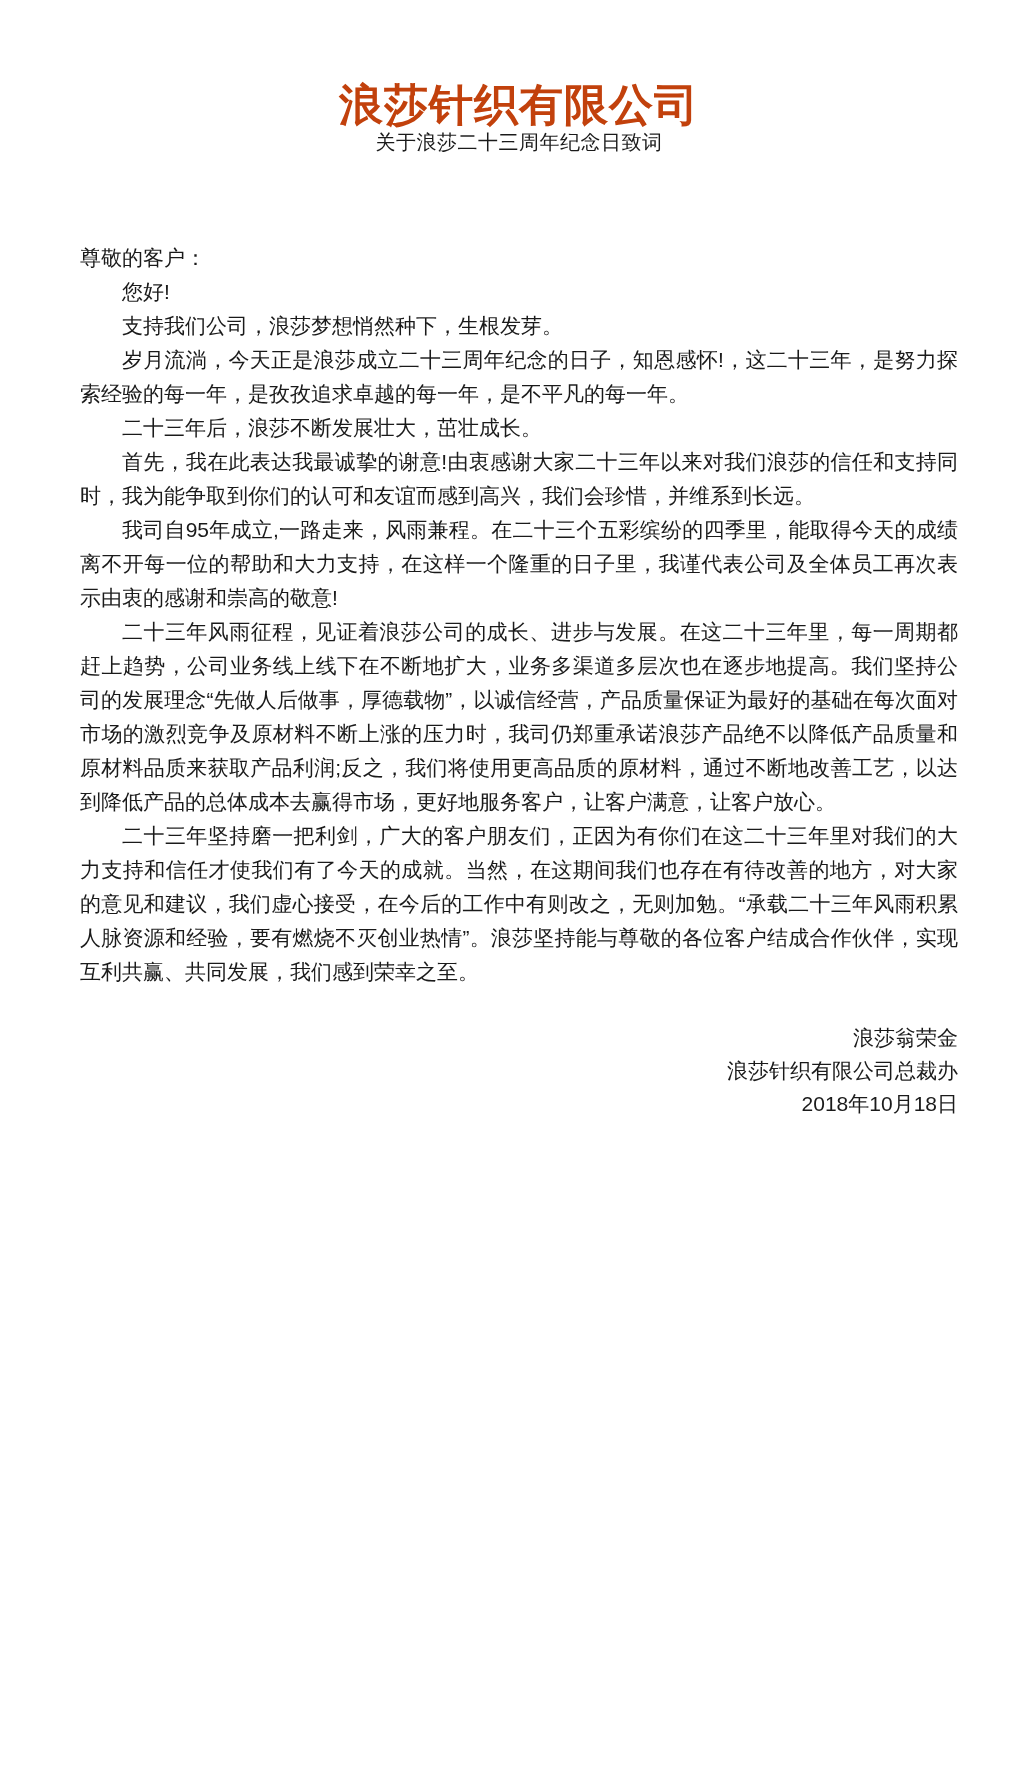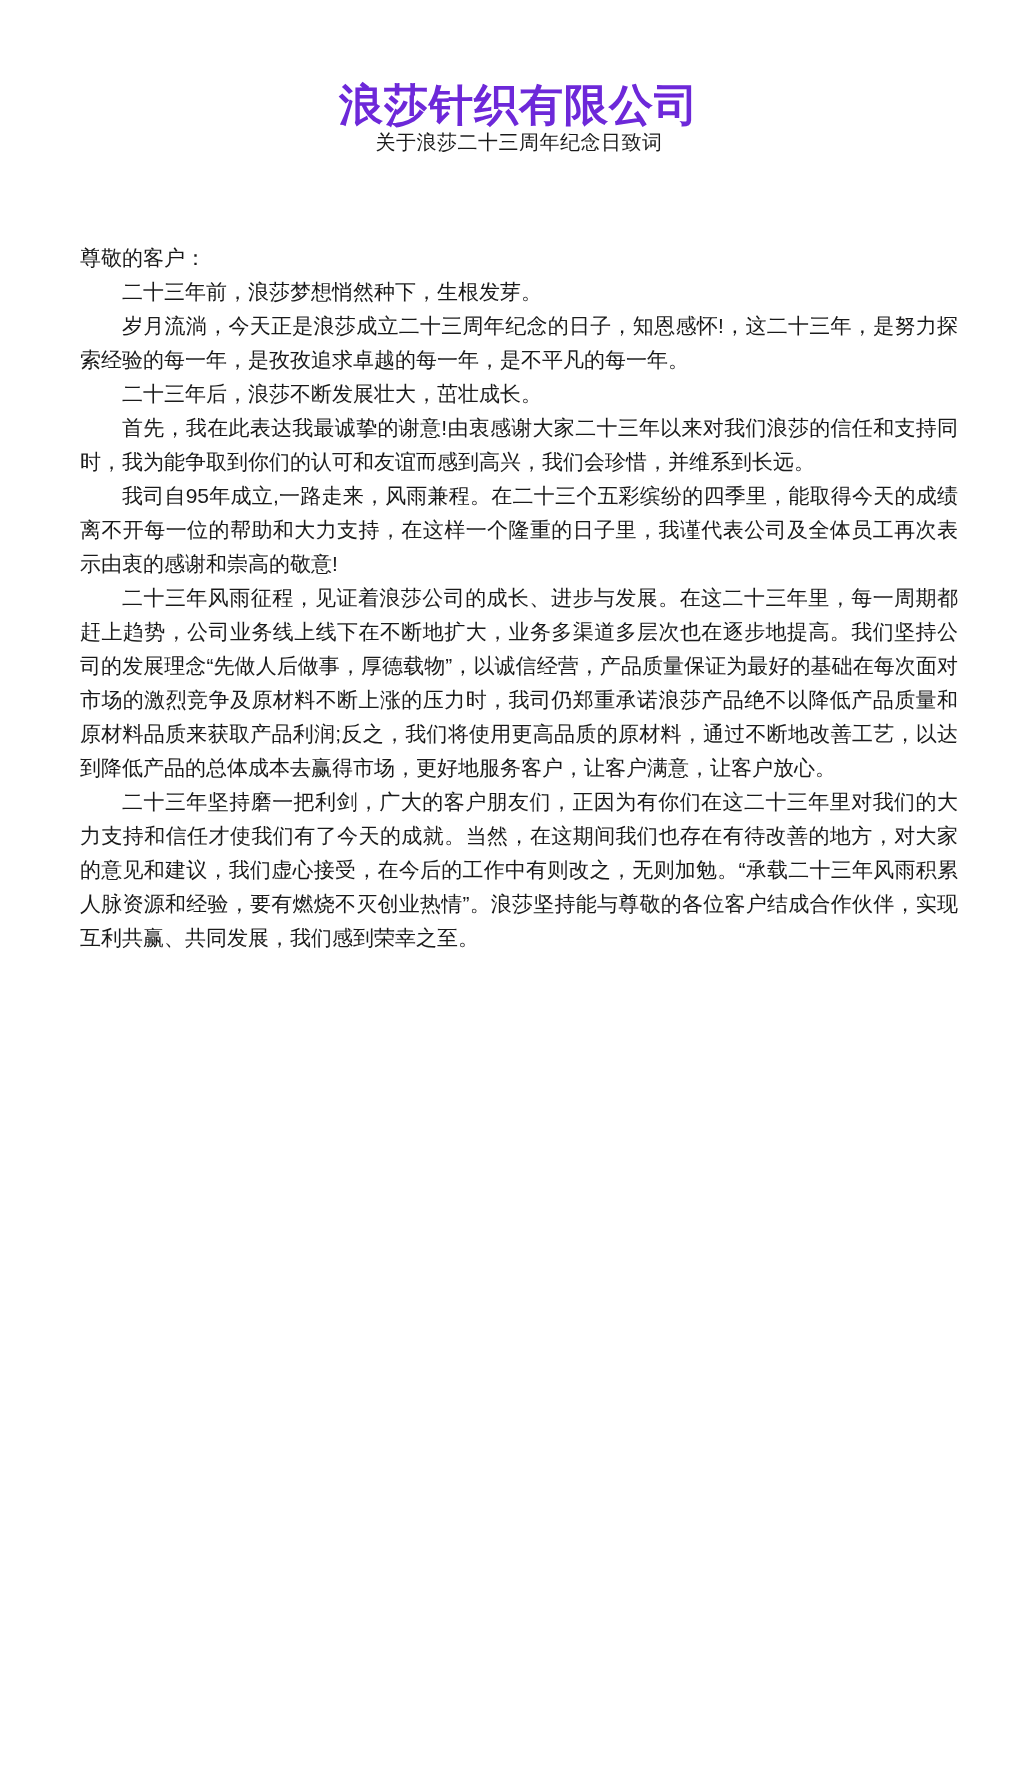--- a/index.html
+++ b/index.html
@@ -54,29 +54,35 @@
   }
   .signature p {
     margin: 0;
   }
 </style>
 </head>
 <body>
 
 <div class="page">
 
-  <h1 class="title" style="color: #6d28d9;">浪莎针织有限公司</h1>
+  <h1 class="title" style="color: #c2410c;">浪莎针织有限公司</h1>
 
   <div class="subtitle">关于浪莎二十三周年纪念日致词</div>
 
   <div class="letter-body">
     <p class="salutation">尊敬的客户：</p>
-    <p>二十三年前，浪莎梦想悄然种下，生根发芽。</p>
+    <p>您好!</p>
+    <p>支持我们公司，浪莎梦想悄然种下，生根发芽。</p>
     <p>岁月流淌，今天正是浪莎成立二十三周年纪念的日子，知恩感怀!，这二十三年，是努力探索经验的每一年，是孜孜追求卓越的每一年，是不平凡的每一年。</p>
     <p>二十三年后，浪莎不断发展壮大，茁壮成长。</p>
     <p>首先，我在此表达我最诚挚的谢意!由衷感谢大家二十三年以来对我们浪莎的信任和支持同时，我为能争取到你们的认可和友谊而感到高兴，我们会珍惜，并维系到长远。</p>
     <p>我司自95年成立,一路走来，风雨兼程。在二十三个五彩缤纷的四季里，能取得今天的成绩离不开每一位的帮助和大力支持，在这样一个隆重的日子里，我谨代表公司及全体员工再次表示由衷的感谢和崇高的敬意!</p>
     <p>二十三年风雨征程，见证着浪莎公司的成长、进步与发展。在这二十三年里，每一周期都赶上趋势，公司业务线上线下在不断地扩大，业务多渠道多层次也在逐步地提高。我们坚持公司的发展理念“先做人后做事，厚德载物”，以诚信经营，产品质量保证为最好的基础在每次面对市场的激烈竞争及原材料不断上涨的压力时，我司仍郑重承诺浪莎产品绝不以降低产品质量和原材料品质来获取产品利润;反之，我们将使用更高品质的原材料，通过不断地改善工艺，以达到降低产品的总体成本去赢得市场，更好地服务客户，让客户满意，让客户放心。</p>
     <p>二十三年坚持磨一把利剑，广大的客户朋友们，正因为有你们在这二十三年里对我们的大力支持和信任才使我们有了今天的成就。当然，在这期间我们也存在有待改善的地方，对大家的意见和建议，我们虚心接受，在今后的工作中有则改之，无则加勉。“承载二十三年风雨积累人脉资源和经验，要有燃烧不灭创业热情”。浪莎坚持能与尊敬的各位客户结成合作伙伴，实现互利共赢、共同发展，我们感到荣幸之至。</p>
   </div>
 
+  <div class="signature">
+    <p>浪莎翁荣金</p>
+    <p>浪莎针织有限公司总裁办</p>
+    <p>2018年10月18日</p>
+  </div>
 
 </div>
 
 </body></html>

